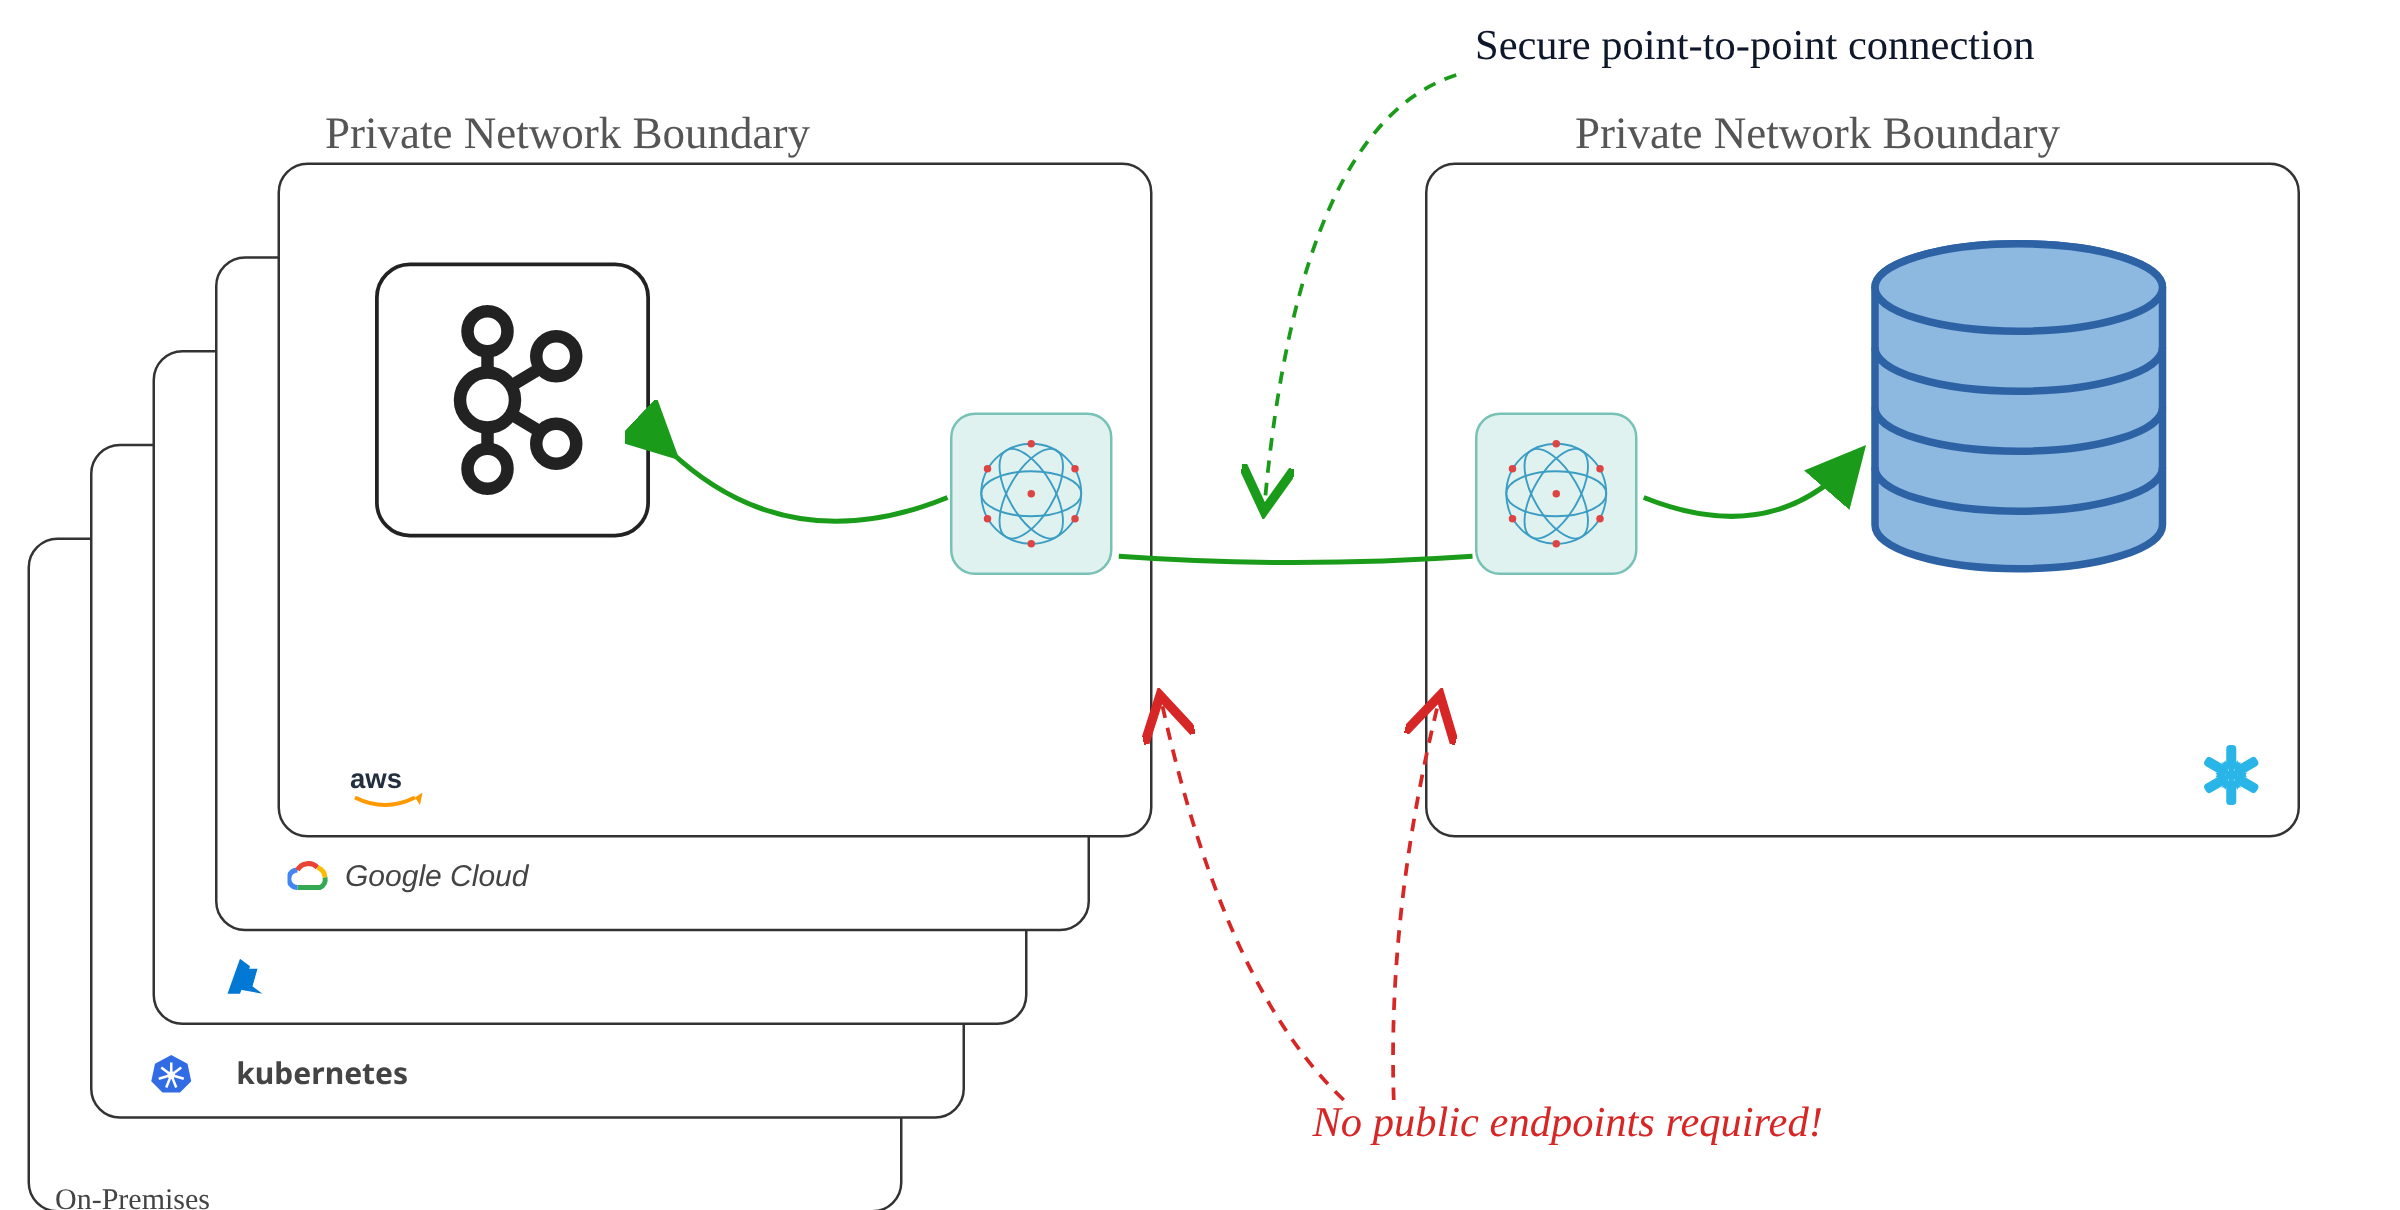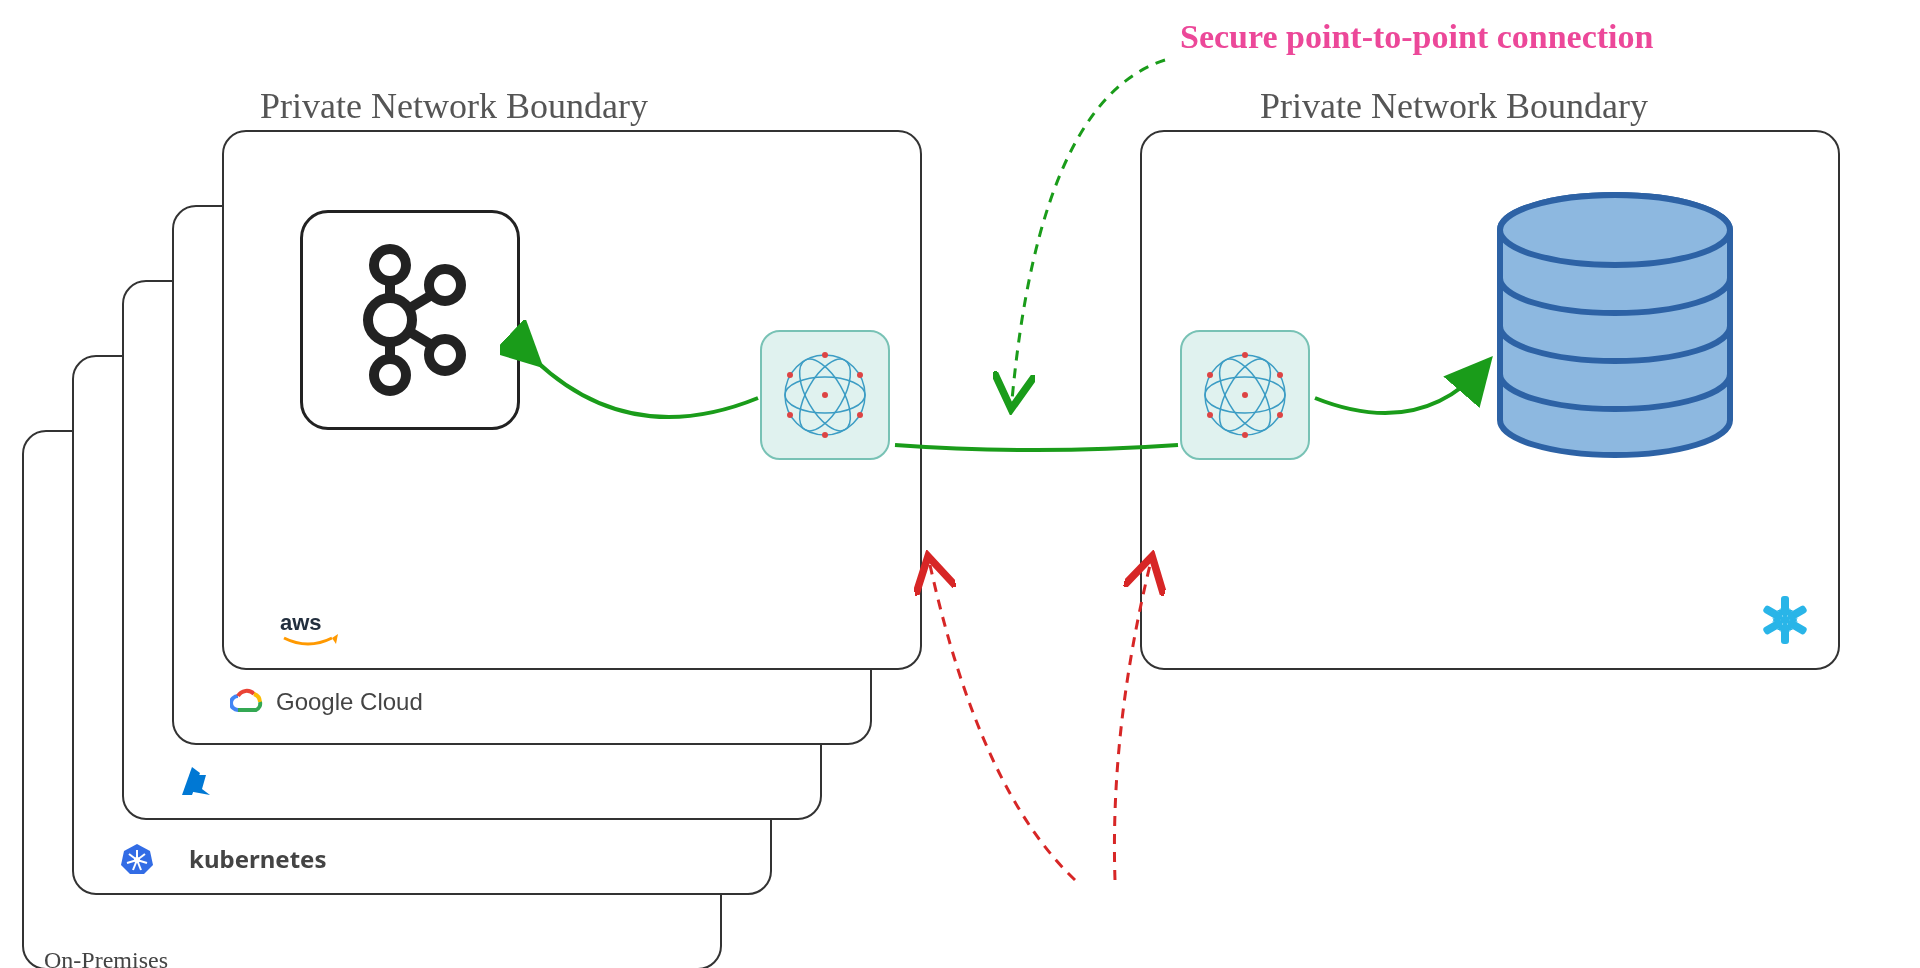--- a/index.html
+++ b/index.html
@@ -16,22 +16,22 @@
       inset: 0;
     }
     .label {
       position: absolute;
       font-size: 36px;
       color: #555;
     }
     .annotation-green {
       position: absolute;
       font-size: 34px;
-      color: #ec4899;
-      font-weight: 700;
+      color: #0f172a;
+      font-weight: 400;
     }
     .annotation-red {
       position: absolute;
       font-size: 34px;
       color: #d72626;
       font-weight: 500;
       font-style: italic;
     }
     .card {
       position: absolute;
@@ -78,20 +78,21 @@
   <div class="card" style="left:72px; top:355px; width:700px; height:540px;"></div>
   <div class="card" style="left:122px; top:280px; width:700px; height:540px;"></div>
   <div class="card" style="left:172px; top:205px; width:700px; height:540px;"></div>
   <div class="card" style="left:222px; top:130px; width:700px; height:540px;"></div>
 
   <div class="card" style="left:1140px; top:130px; width:700px; height:540px;"></div>
 
   <div class="label" style="left:260px; top:85px;">Private Network Boundary</div>
   <div class="label" style="left:1260px; top:85px;">Private Network Boundary</div>
   <div class="annotation-green" style="left:1180px; top:18px;">Secure point-to-point connection</div>
+  <div class="annotation-red" style="left:1050px; top:880px;">No public endpoints required!</div>
 
   <div class="kafka-box" style="left:300px; top:210px; width:220px; height:220px;">
     <svg width="130" height="170" viewBox="0 0 130 170">
       <g stroke="#222" stroke-width="10" fill="none">
         <line x1="45" y1="35" x2="45" y2="85"></line>
         <line x1="45" y1="85" x2="45" y2="135"></line>
         <line x1="45" y1="85" x2="95" y2="55"></line>
         <line x1="45" y1="85" x2="95" y2="115"></line>
       </g>
       <g fill="#fff" stroke="#222" stroke-width="10">
@@ -220,21 +221,21 @@
   </svg>
 
   <div class="provider-text" style="left:280px; top:610px;">
     <svg width="70" height="42" viewBox="0 0 70 42">
       <text x="0" y="20" font-family="Arial" font-size="22" font-weight="700" fill="#232f3e">aws</text>
       <path d="M 4 28 Q 28 40 52 28" stroke="#ff9900" stroke-width="3" fill="none"></path>
       <path d="M 52 28 L 58 24 L 56 34 Z" fill="#ff9900"></path>
     </svg>
   </div>
 
-  <div class="provider-text" style="left:230px; top:688px;">
+  <div class="provider-text" style="left:230px; top:688px;font-style:italic;">
     <svg width="36" height="30" viewBox="0 0 36 30">
       <path d="M 10 20 A 8 8 0 0 1 10 8 A 10 10 0 0 1 28 10 A 7 7 0 0 1 28 22 Z" fill="none" stroke="#ccc" stroke-width="0"></path>
       <path d="M 8 22 A 7 7 0 0 1 8 8" stroke="#4285f4" stroke-width="4" fill="none"></path>
       <path d="M 8 8 A 10 10 0 0 1 24 6" stroke="#ea4335" stroke-width="4" fill="none"></path>
       <path d="M 24 6 A 9 9 0 0 1 30 14" stroke="#fbbc04" stroke-width="4" fill="none"></path>
       <path d="M 30 14 A 7 7 0 0 1 26 22 L 8 22" stroke="#34a853" stroke-width="4" fill="none"></path>
     </svg>
     <span style="font-family: 'Product Sans', Arial, sans-serif;">Google Cloud</span>
   </div>
 

